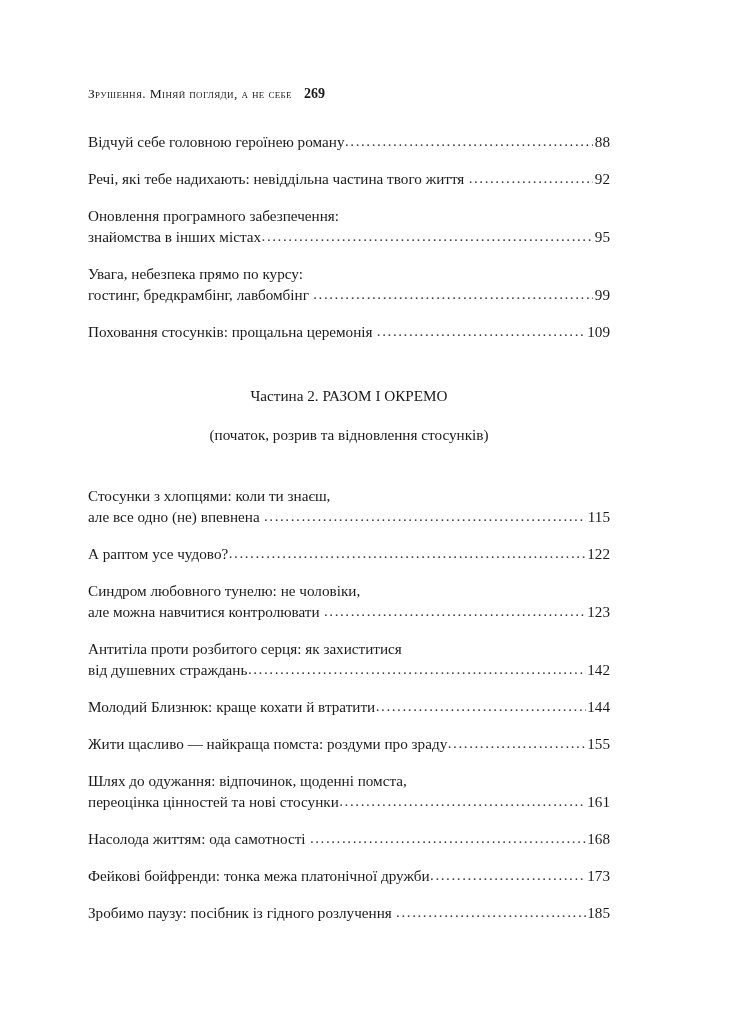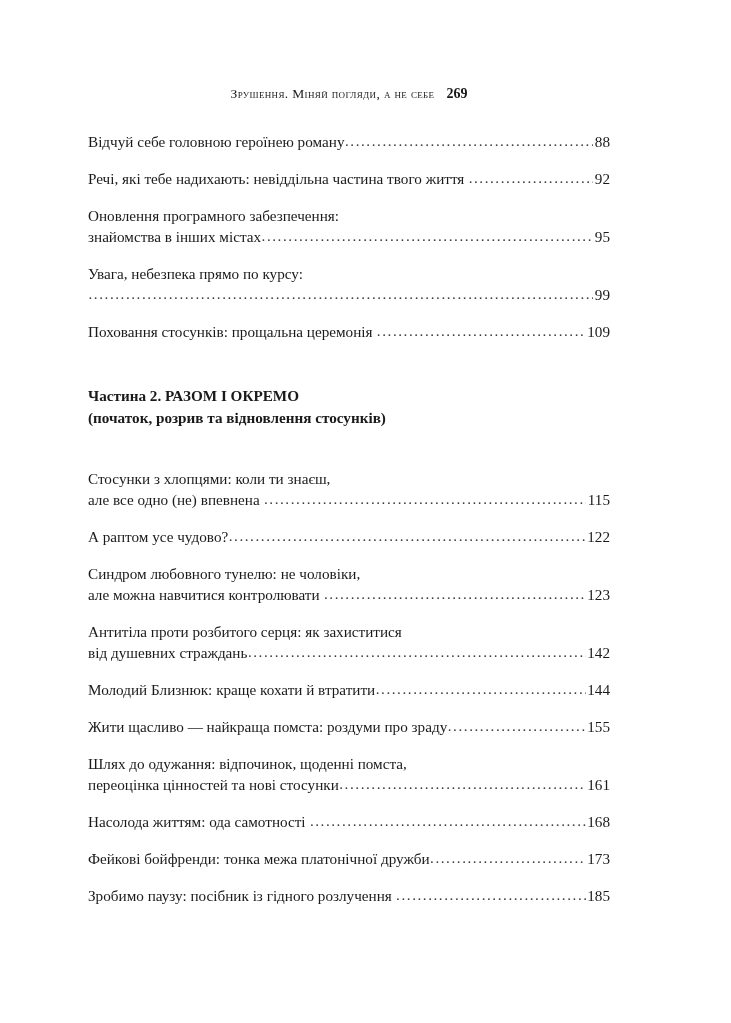--- a/index.html
+++ b/index.html
@@ -25,21 +25,21 @@
     height: 1023px;
     background: #ffffff;
   }
 
   
   .running-header {
     position: absolute;
     left: 88px;
     top: 86px;
     width: 522px;
-    text-align: center;
+    text-align: left;
     white-space: nowrap;
     font-size: 12.5px;
     line-height: 1.2;
     color: #1a1a1a;
   }
   .rh-title {
     font-variant: small-caps;
     letter-spacing: 0.35px;
     font-size: 13.5px;
   }
@@ -104,24 +104,25 @@
 
   
   .entry-first {
     font-size: 15.2px;
     line-height: 21px;
     white-space: pre;
   }
 
   
   .part-heading {
-    font-weight: bold;
+    text-align: center;
+    font-weight: normal;
     font-size: 15.2px;
     line-height: 21.5px;
-    margin: 0;
+    margin: 17px;
     padding: 0;
   }
   .part-heading-block {
     margin-top: 43px;
     margin-bottom: 40px;
   }
   .ph-line { display: block; }
 </style>
 </head>
 <body>
@@ -152,20 +153,21 @@
           <div class="entry-first">Оновлення програмного забезпечення:</div>
           <div class="entry-line">
             <span class="entry-text">знайомства в інших містах</span>
             <span class="entry-leader"></span>
             <span class="entry-page">95</span>
           </div>
         </div>
         <div class="toc-entry">
           <div class="entry-first">Увага, небезпека прямо по курсу:</div>
           <div class="entry-line">
+            <span class="entry-text">гостинг, бредкрамбінг, лавбомбінг </span>
             <span class="entry-leader"></span>
             <span class="entry-page">99</span>
           </div>
         </div>
         <div class="toc-entry">
           <div class="entry-line">
             <span class="entry-text">Поховання стосунків: прощальна церемонія </span>
             <span class="entry-leader"></span>
             <span class="entry-page">109</span>
           </div>

